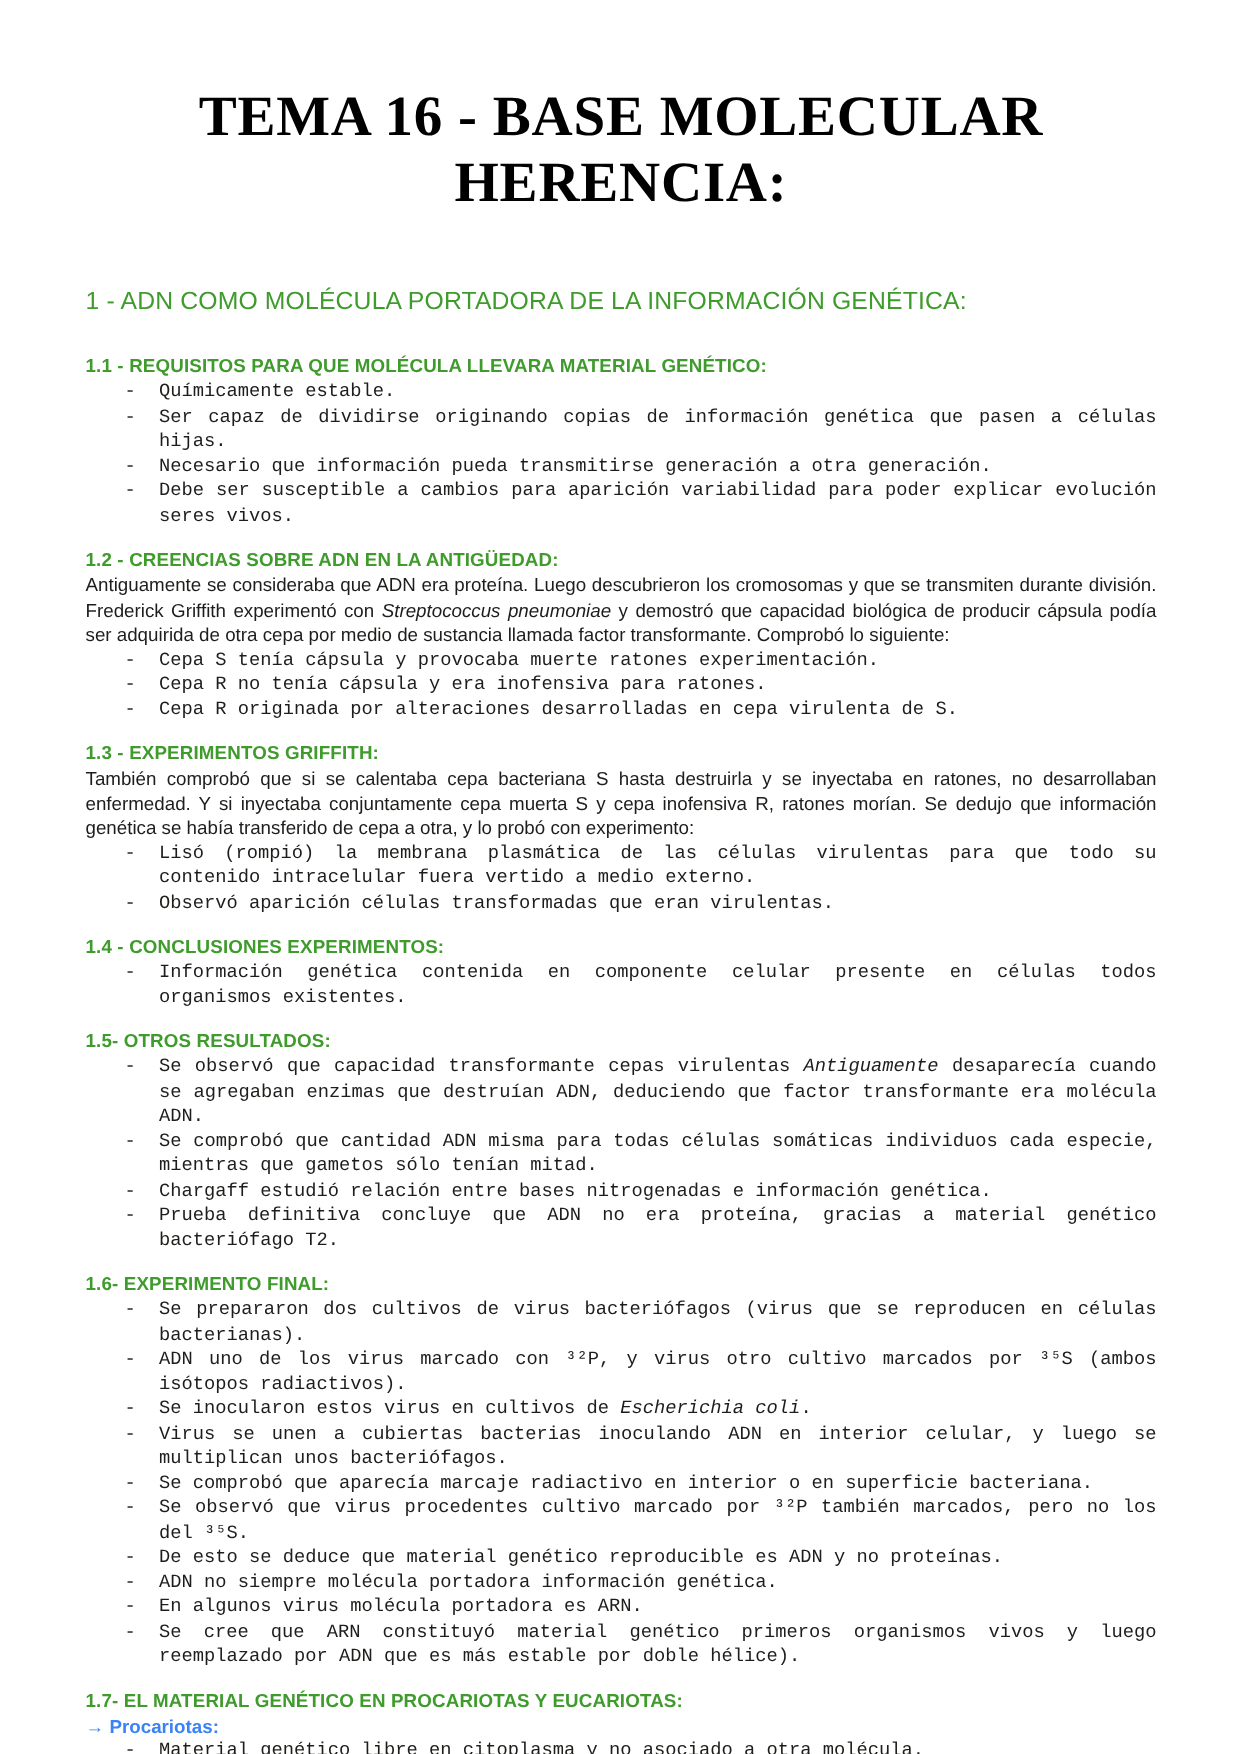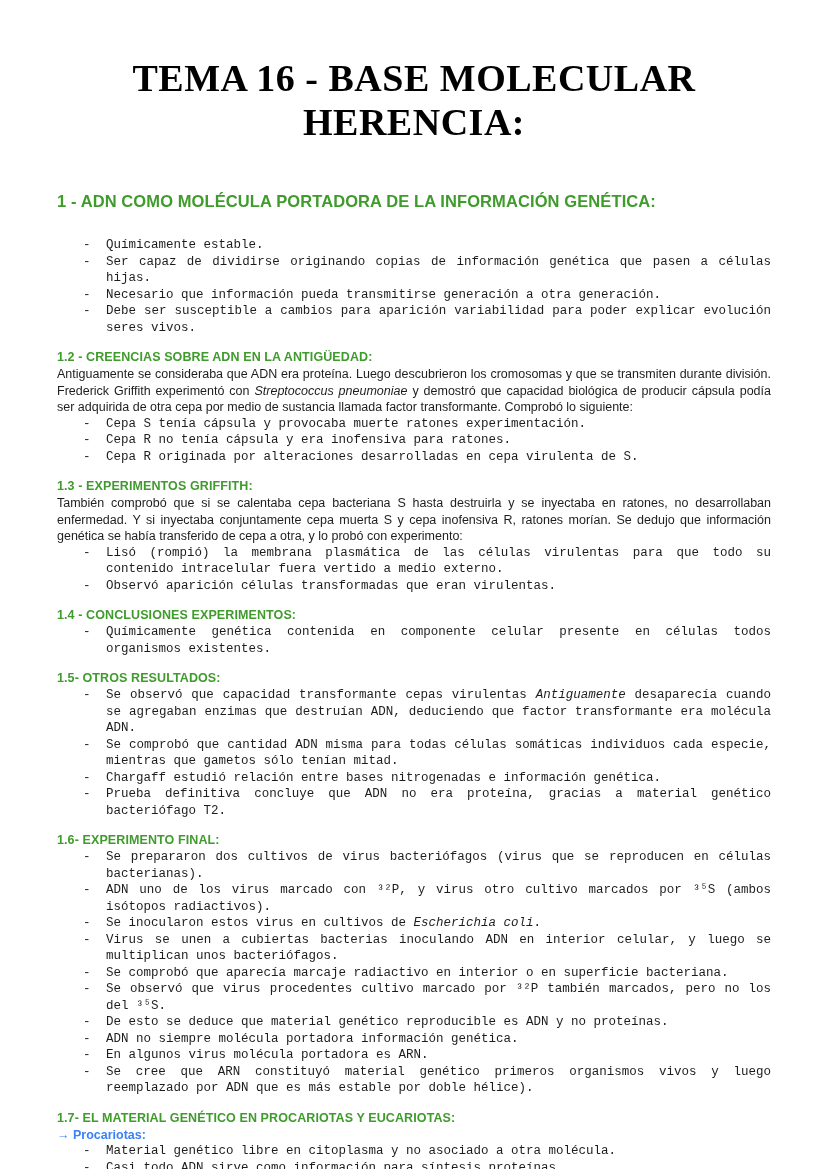--- a/index.html
+++ b/index.html
@@ -11,21 +11,21 @@
     color:var(--ink);
   }
   .page { width:828px; min-height:1169px; padding:56px 57px 43px 57px; background:#fff; }
   .doc-title {
     font-family:"Liberation Serif", serif;
     font-weight:700; font-size:38px; letter-spacing:0.5px;
     text-align:center; color:#000;
     margin-bottom:48px;
   }
   .main-heading {
-    color:var(--green); font-size:16.5px; font-weight:700;
+    color:var(--green); font-size:16.5px; font-weight:400;
     margin-bottom:26px; letter-spacing:0.1px;
   }
   .sec { margin-bottom:14px; }
   .sec-heading {
     color:var(--green); font-size:12.5px; font-weight:700;
     margin-bottom:2px; letter-spacing:0.1px;
   }
   .sec p {
     font-size:12.5px; line-height:16.5px; text-align:justify; color:var(--ink);
   }
@@ -39,20 +39,21 @@
   .i { font-style:italic; }
 </style>
 </head>
 <body>
 
 <div class="page">
   <h1 class="doc-title">TEMA 16 - BASE MOLECULAR HERENCIA:</h1>
   <h2 class="main-heading">1 - ADN COMO MOLÉCULA PORTADORA DE LA INFORMACIÓN GENÉTICA:</h2>
   <div>
       <section class="sec">
+        <h3 class="sec-heading">1.1 - REQUISITOS PARA QUE MOLÉCULA LLEVARA MATERIAL GENÉTICO:</h3>
         <ul class="bullets">
           <li>Químicamente estable.</li>
           <li>Ser capaz de dividirse originando copias de información genética que pasen a células hijas.</li>
           <li>Necesario que información pueda transmitirse generación a otra generación.</li>
           <li>Debe ser susceptible a cambios para aparición variabilidad para poder explicar evolución seres vivos.</li>
         </ul>
       </section>
       <section class="sec">
         <h3 class="sec-heading">1.2 - CREENCIAS SOBRE ADN EN LA ANTIGÜEDAD:</h3>
         <p><span>Antiguamente se consideraba que ADN era proteína. Luego descubrieron los cromosomas y que se transmiten durante división. Frederick Griffith experimentó con </span><span class="i">Streptococcus pneumoniae</span><span> y demostró que capacidad biológica de producir cápsula podía ser adquirida de otra cepa por medio de sustancia llamada factor transformante. Comprobó lo siguiente:</span></p>
@@ -66,21 +67,21 @@
         <h3 class="sec-heading">1.3 - EXPERIMENTOS GRIFFITH:</h3>
         <p><span>También comprobó que si se calentaba cepa bacteriana S hasta destruirla y se inyectaba en ratones, no desarrollaban enfermedad. Y si inyectaba conjuntamente cepa muerta S y cepa inofensiva R, ratones morían. Se dedujo que información genética se había transferido de cepa a otra, y lo probó con experimento:</span></p>
         <ul class="bullets">
           <li>Lisó (rompió) la membrana plasmática de las células virulentas para que todo su contenido intracelular fuera vertido a medio externo.</li>
           <li>Observó aparición células transformadas que eran virulentas.</li>
         </ul>
       </section>
       <section class="sec">
         <h3 class="sec-heading">1.4 - CONCLUSIONES EXPERIMENTOS:</h3>
         <ul class="bullets">
-          <li>Químicamente genética contenida en componente celular presente en células todos organismos existentes.</li>
+          <li>Información genética contenida en componente celular presente en células todos organismos existentes.</li>
         </ul>
       </section>
       <section class="sec">
         <h3 class="sec-heading">1.5- OTROS RESULTADOS:</h3>
         <ul class="bullets">
           <li><span>Se observó que capacidad transformante cepas virulentas </span><span class="i">Antiguamente</span><span> desaparecía cuando se agregaban enzimas que destruían ADN, deduciendo que factor transformante era molécula ADN.</span></li>
           <li>Se comprobó que cantidad ADN misma para todas células somáticas individuos cada especie, mientras que gametos sólo tenían mitad.</li>
           <li>Chargaff estudió relación entre bases nitrogenadas e información genética.</li>
           <li>Prueba definitiva concluye que ADN no era proteína, gracias a material genético bacteriófago T2.</li>
         </ul>

